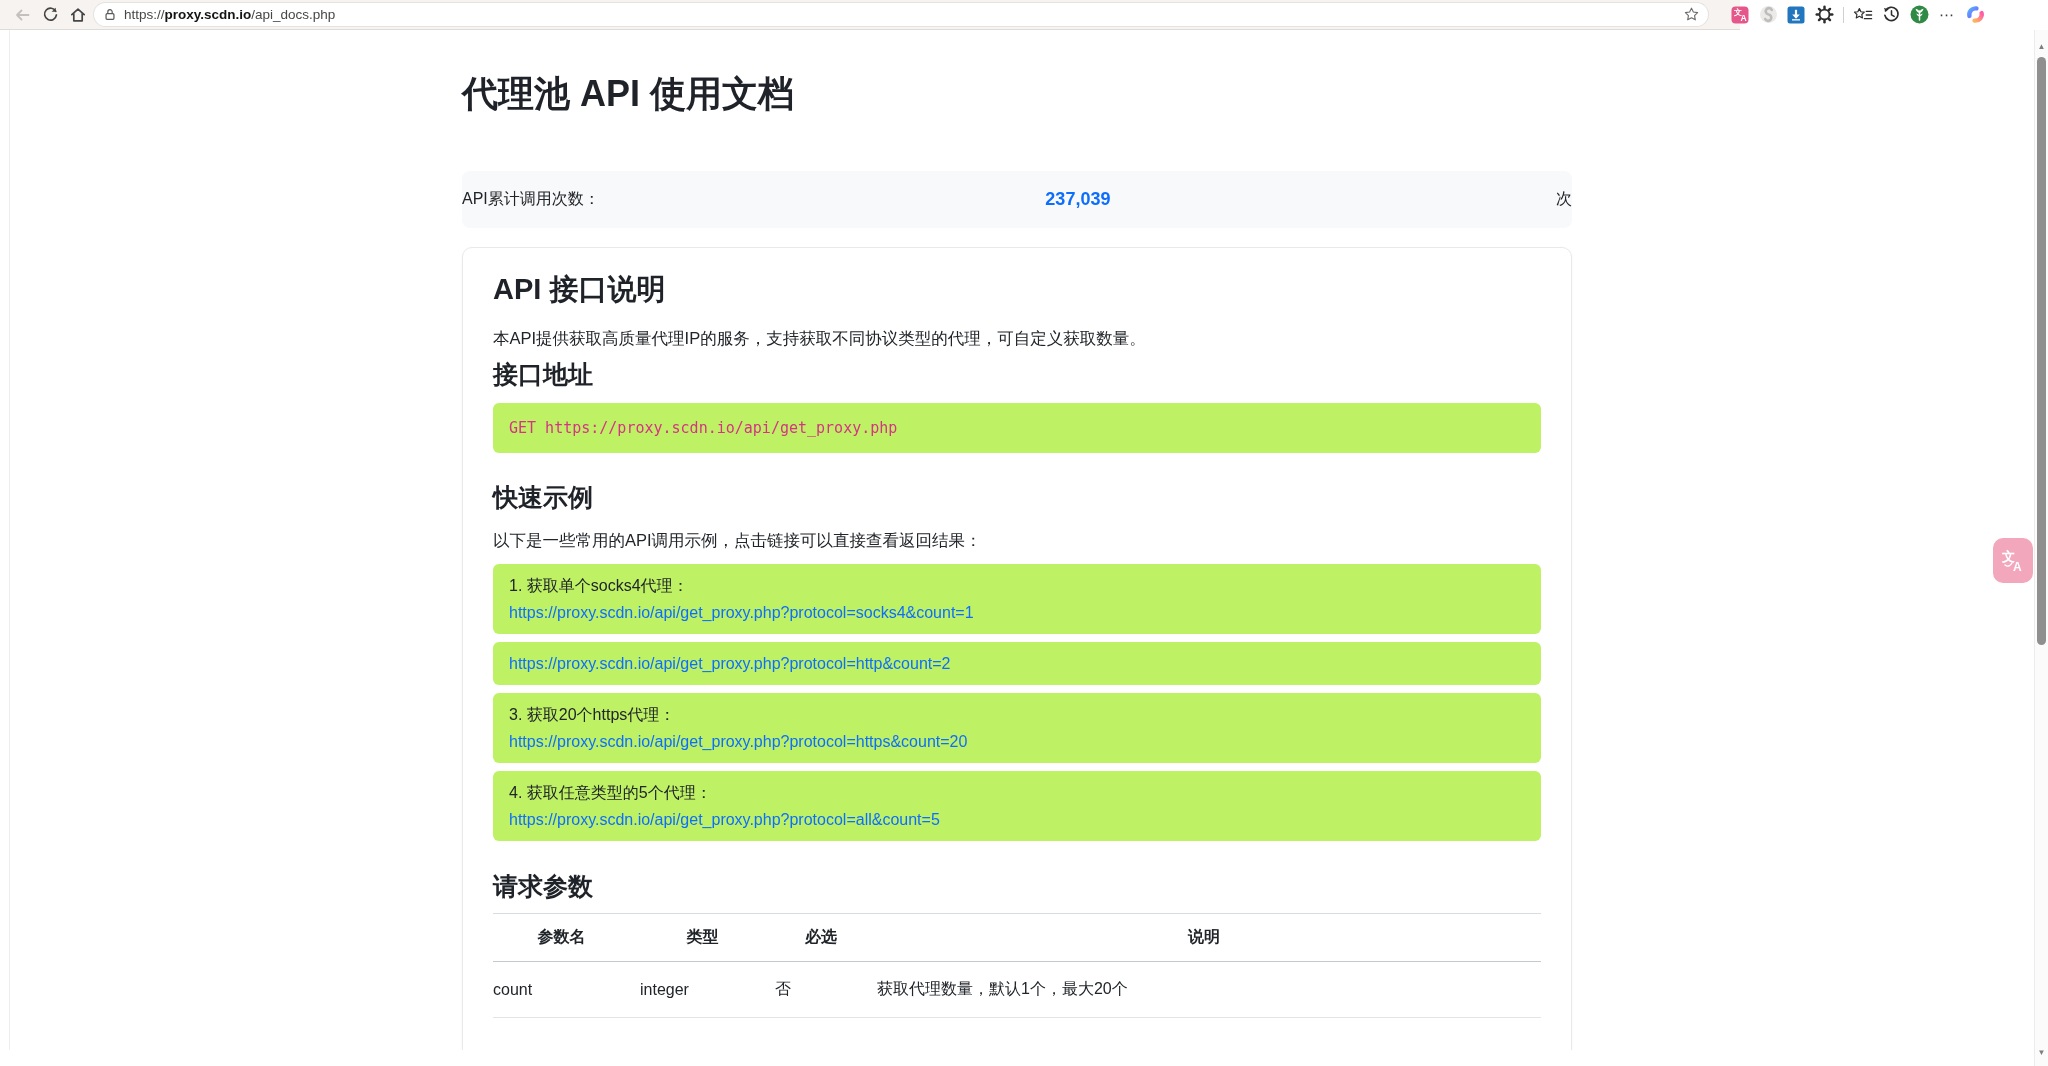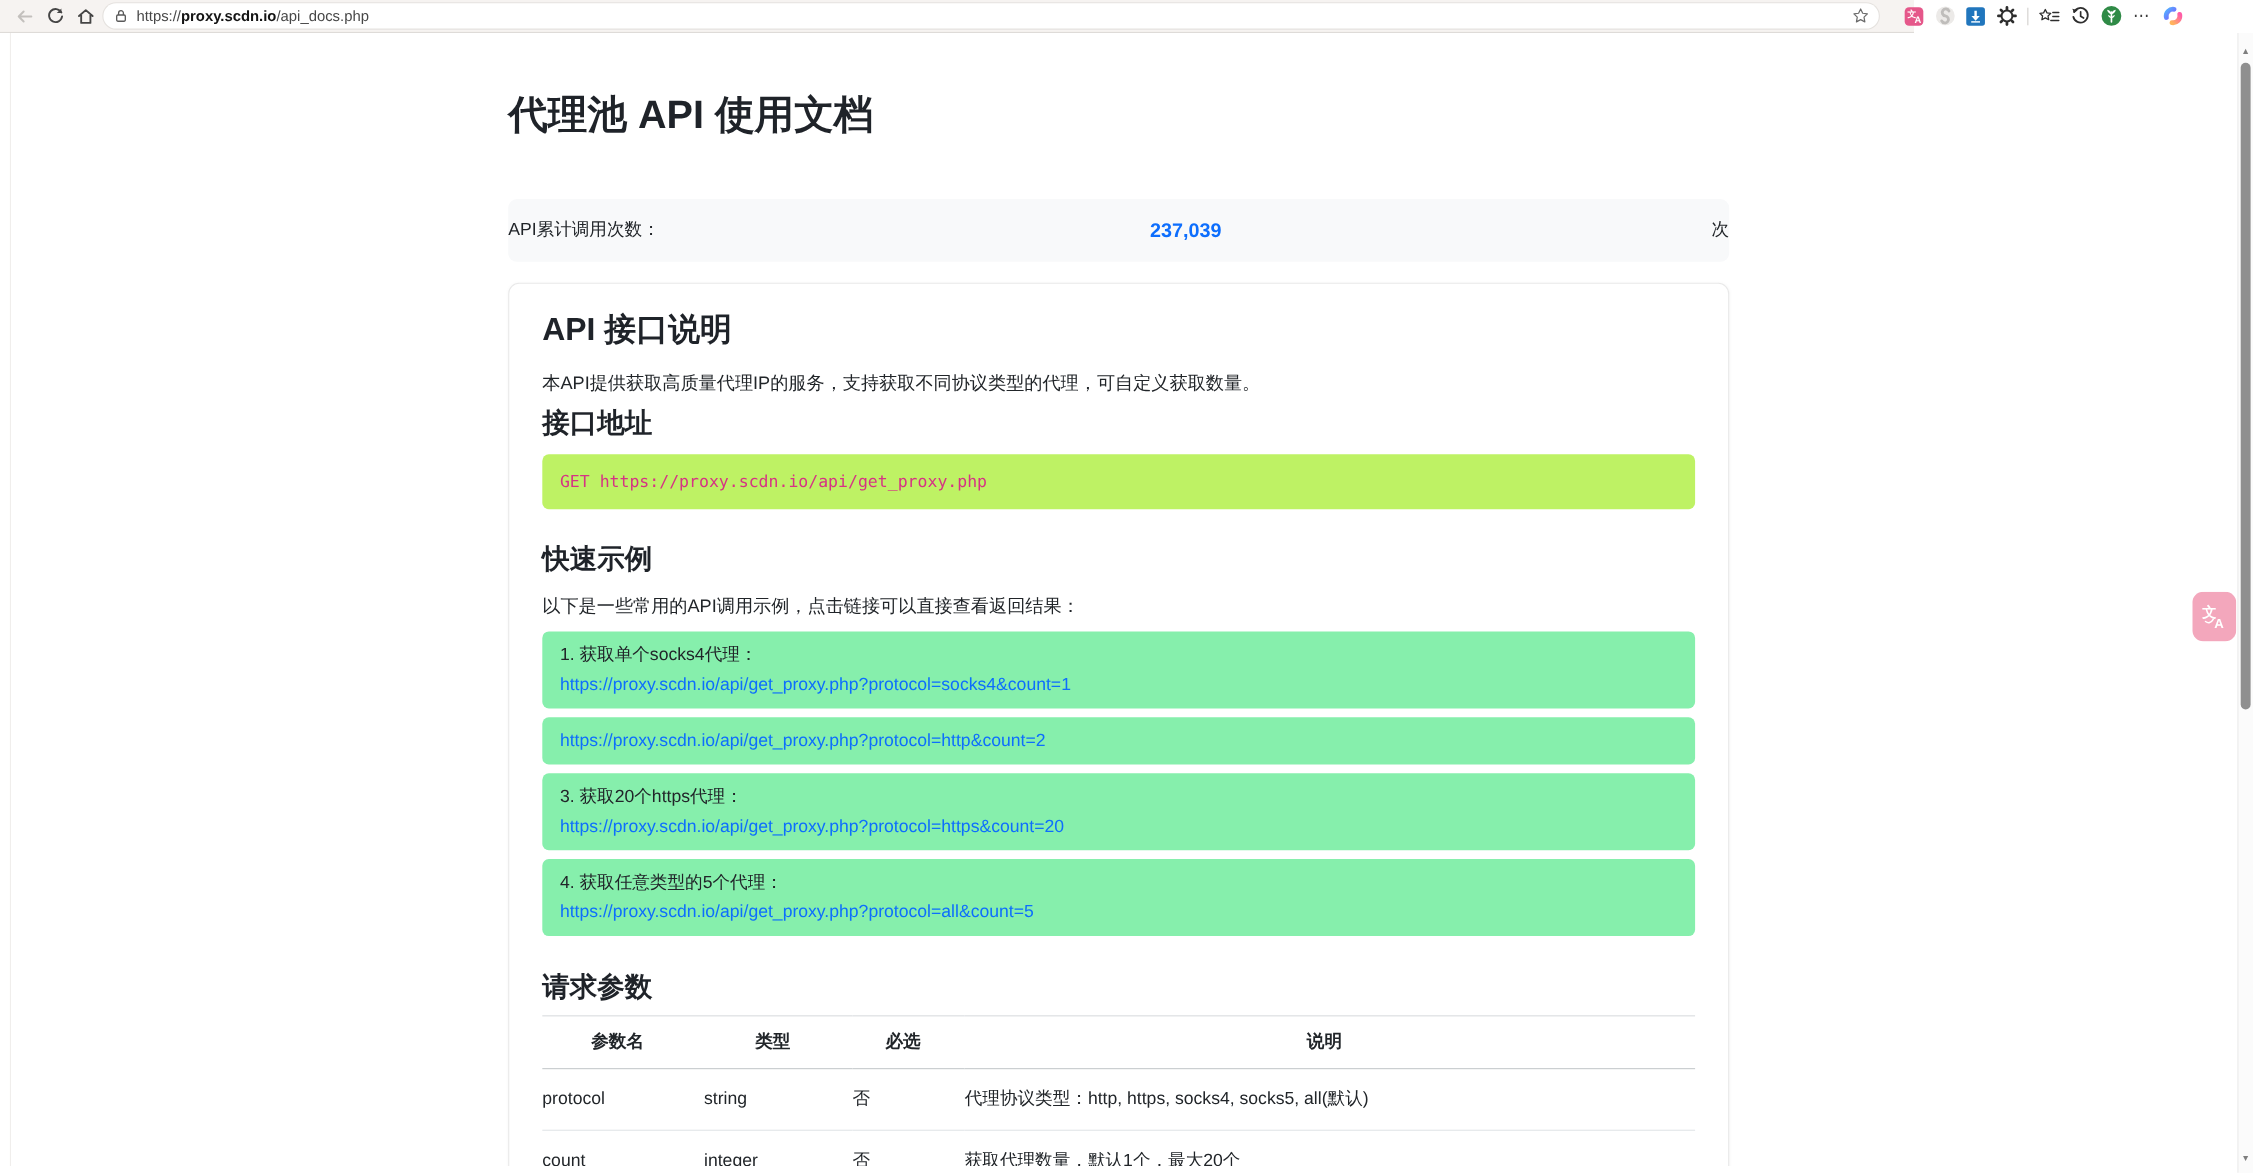--- a/index.html
+++ b/index.html
@@ -15,40 +15,40 @@
   .urlbar { width:1614px; height:23px; background:#fff; border-radius:12px;
     box-shadow:0 0 0 1px #e5e2df; display:flex; align-items:center;
     padding:0 8px 0 9px; margin-left:2px; flex:0 0 auto; }
   .url-text { font-size:13.5px; color:#474747; margin-left:7px; flex:1 1 auto; white-space:nowrap; }
   .url-text b { color:#141414; font-weight:700; }
   .ext-area { display:flex; align-items:center; margin-left:18px; }
   .tb-divider { width:1px; height:16px; background:#d2cfcc; margin:0 5px; }
   .dots { font-size:15px; color:#3c3c3c; letter-spacing:1px; line-height:10px; }
 
   
-  .page { position:absolute; top:24px; left:0; width:2034px; height:1036px; background:#fff; overflow:hidden; }
+  .page { position:absolute; top:14px; left:0; width:2034px; height:1036px; background:#fff; overflow:hidden; }
   .page-edge-left { position:absolute; left:9px; top:0; bottom:0; width:1px; background:#f0eeec; }
   .content { width:1110px; margin:0 auto; }
   h1.page-title { margin-top:56px; font-size:36px; font-weight:700; color:#1f2329; }
 
   .stats { margin-top:52px; background:#f8f9fa; border-radius:8px; height:57px;
     display:flex; align-items:center; justify-content:space-between; gap:7px;
     font-size:16px; color:#212529; }
   .stats .num { color:#0d6efd; font-weight:700; font-size:18px; }
 
   .card { margin-top:19px; background:#fff; border:1px solid #e9e9e9; border-radius:10px;
     padding:22px 30px 220px; box-shadow:0 1px 3px rgba(0,0,0,.04); }
   .card h2 { font-size:29px; font-weight:600; color:#1f2329; }
   .card h3 { font-size:25px; font-weight:600; color:#1f2329; margin-top:8px; }
   .intro { margin-top:18px; font-size:16.5px; color:#212529; }
   .codeblock { margin-top:12px; background:#bef264; border-radius:6px; padding:16px;
     font-family:"DejaVu Sans Mono","Liberation Mono",monospace; font-size:15px; color:#d63384; }
   h3.mt-lg { margin-top:28px; }
   .examples-intro { margin-top:16px; font-size:16.5px; color:#212529; }
-  .example { margin-top:8px; background:#86efac; border-radius:6px; padding:11px 16px; }
+  .example { margin-top:8px; background:#bef264; border-radius:6px; padding:11px 16px; }
   .example:first-child { margin-top:12px; }
   .example .lbl { font-size:16px; line-height:21px; color:#212529; margin-bottom:6px; }
   .example a { font-size:16px; line-height:21px; color:#0d6efd; text-decoration:none; cursor:pointer; }
   h3.params { margin-top:29px; }
 
   table.params { margin-top:10px; width:100%; border-collapse:collapse; border-top:1px solid #d9dcdf; }
   table.params th { text-align:center; font-size:16px; font-weight:700; color:#212529;
     padding:13px 10px 13px 0; border-bottom:1px solid #c6cacd; }
   table.params td { font-size:16px; color:#212529; padding:17px 10px 17px 0; border-bottom:1px solid #e2e5e8; }
 
@@ -239,26 +239,20 @@
   <th>参数名</th>
 
   <th>类型</th>
 
   <th>必选</th>
 
   <th>说明</th>
 </tr>
           </thead>
         <tbody>
-  <tr>
-    <td>protocol</td>
-    <td>string</td>
-    <td>否</td>
-    <td>代理协议类型：http, https, socks4, socks5, all(默认)</td>
-  </tr>
 
   <tr>
     <td>count</td>
     <td>integer</td>
     <td>否</td>
     <td>获取代理数量，默认1个，最大20个</td>
   </tr>
 </tbody>
       </table>
     </div>

